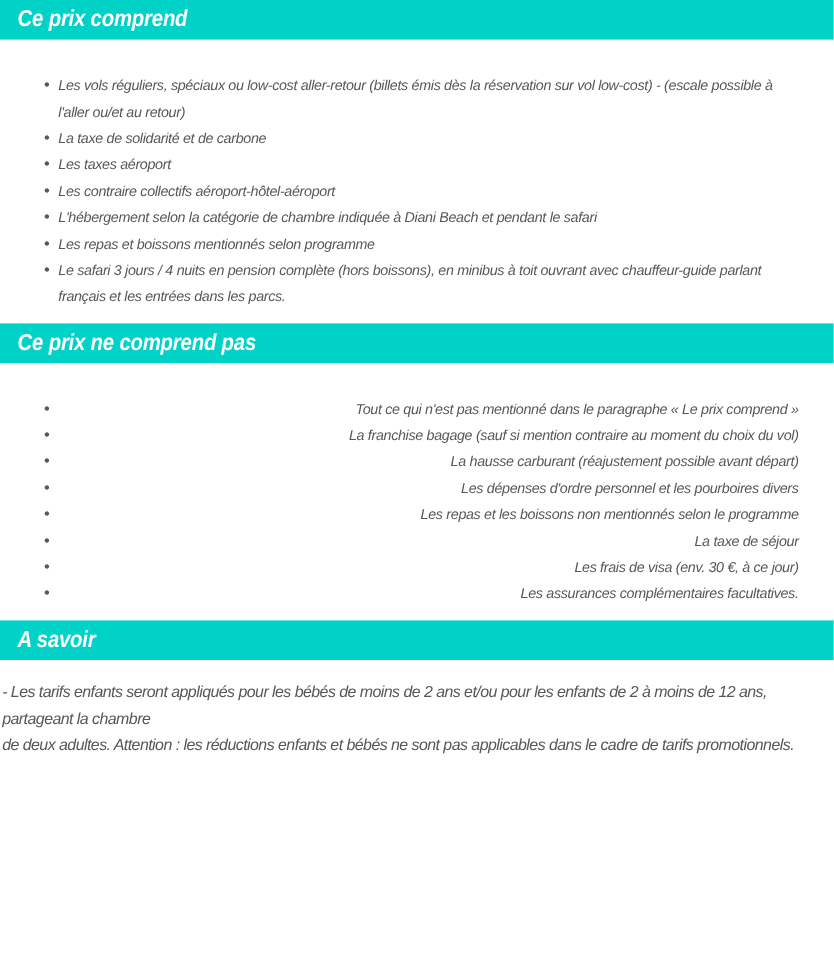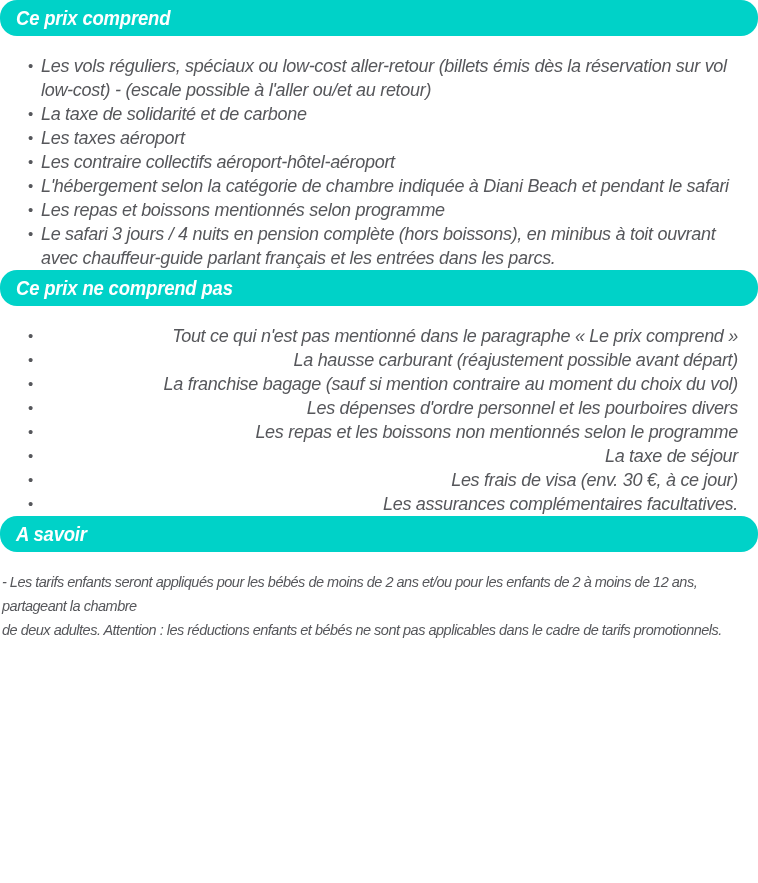--- a/index.html
+++ b/index.html
@@ -14,39 +14,38 @@
     font-family: "Liberation Sans", sans-serif;
     color: #56575b;
   }
   .section-header {
     height: 36px;
     background: #00d2c8;
     display: flex;
     align-items: center;
     padding-left: 16px;
     box-sizing: border-box;
-    border-radius: 17px;
   }
   .section-title {
     color: #ffffff;
     font-size: 21px;
     font-weight: bold;
     font-style: italic;
     display: inline-block;
     transform: scaleX(0.88);
     transform-origin: 0 50%;
     white-space: nowrap;
     letter-spacing: -0.2px;
   }
   ul.bullet-list {
     list-style: none;
-    margin: 0;
+    margin: 12px;
     padding: 18px 20px 0 41px;
     font-style: italic;
-    font-size: 18px;
+    font-size: 13px;
     line-height: 24px;
     letter-spacing: -0.3px;
   }
   ul.bullet-list li {
     position: relative;
   }
   ul.bullet-list li::before {
     content: "\2022";
     position: absolute;
     left: -13px;
@@ -85,22 +84,22 @@
     <li>Le safari 3 jours / 4 nuits en pension complète (hors boissons), en minibus à toit ouvrant avec chauffeur-guide parlant français et les entrées dans les parcs.</li>
   </ul>
 </section>
 
 <section>
   <div class="section-header">
     <span class="section-title">Ce prix ne comprend pas</span>
   </div>
   <ul class="bullet-list gap-90">
     <li> Tout ce qui n'est pas mentionné dans le paragraphe « Le prix comprend »</li>
+    <li>La franchise bagage (sauf si mention contraire au moment du choix du vol)</li>
     <li>La hausse carburant (réajustement possible avant départ)</li>
-    <li>La franchise bagage (sauf si mention contraire au moment du choix du vol)</li>
     <li>Les dépenses d'ordre personnel et les pourboires divers</li>
     <li>Les repas et les boissons non mentionnés selon le programme</li>
     <li>La taxe de séjour</li>
     <li>Les frais de visa (env. 30 €, à ce jour)</li>
     <li>Les assurances complémentaires facultatives.</li>
   </ul>
 </section>
 
 <section>
   <div class="section-header">

